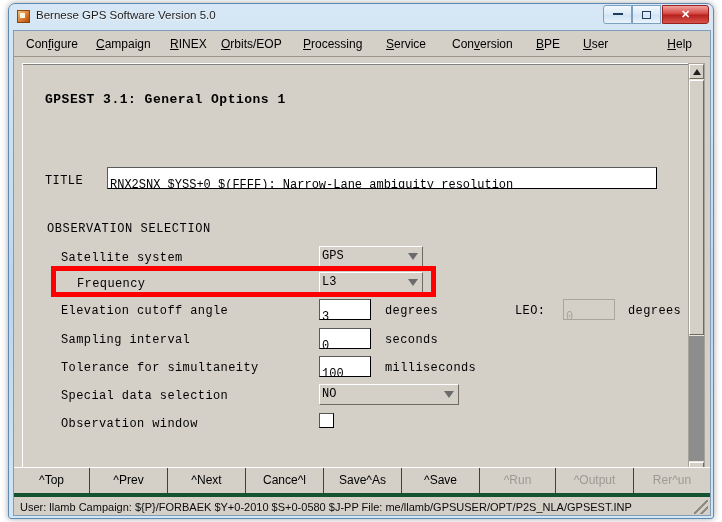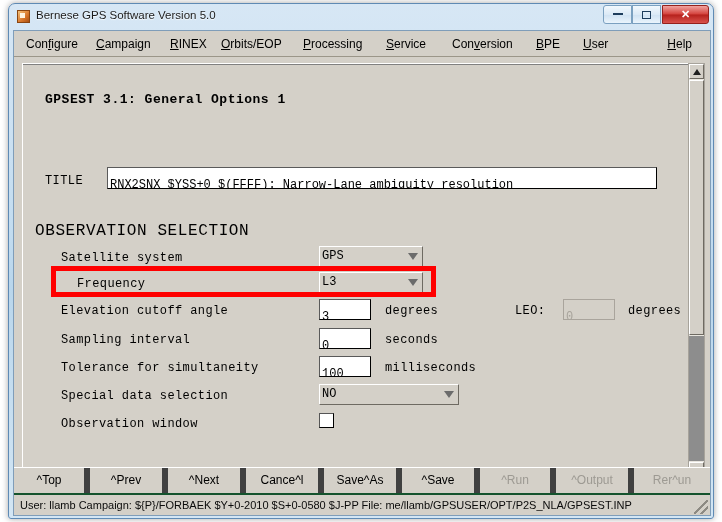--- a/index.html
+++ b/index.html
@@ -163,22 +163,22 @@
     position: absolute;
     left: 22px; top: 28px;
     font-size: 13px;
     font-weight: bold;
     letter-spacing: 0.5px;
     color: #000;
     white-space: nowrap;
   }
   .section-head {
     position: absolute;
-    left: 12px;
-    font-size: 16px;
+    left: 24px;
+    font-size: 12px;
     letter-spacing: 0.6px;
     color: #000;
     white-space: nowrap;
   }
   .field-label {
     position: absolute;
     font-size: 12px;
     letter-spacing: 0.4px;
     color: #000;
     white-space: nowrap;
@@ -340,34 +340,34 @@
     position: absolute;
     top: 0;
     height: 25px;
     background: #d4d0c8;
     box-sizing: border-box;
     font-family: "Liberation Sans", sans-serif;
     font-size: 12px;
     color: #000000;
     text-align: center;
     line-height: 25px;
-    border-right: 6px solid #404040;
+    border-right: 1px solid #404040;
     white-space: nowrap;
   }
   .btn.disabled { color: #9d9a93; }
 
   
   #statusbar {
     position: absolute;
     left: 0;
     bottom: 0;
     width: 100%;
     height: 22px;
     background: #d4d0c8;
-    border-top: 2px solid #14532d;
+    border-top: 4px solid #14532d;
     box-sizing: border-box;
     font-family: "Liberation Sans", sans-serif;
     font-size: 11px;
     color: #0b0b0b;
     white-space: nowrap;
     overflow: hidden;
   }
   #status-text {
     position: absolute;
     left: 6px; top: 4px;

